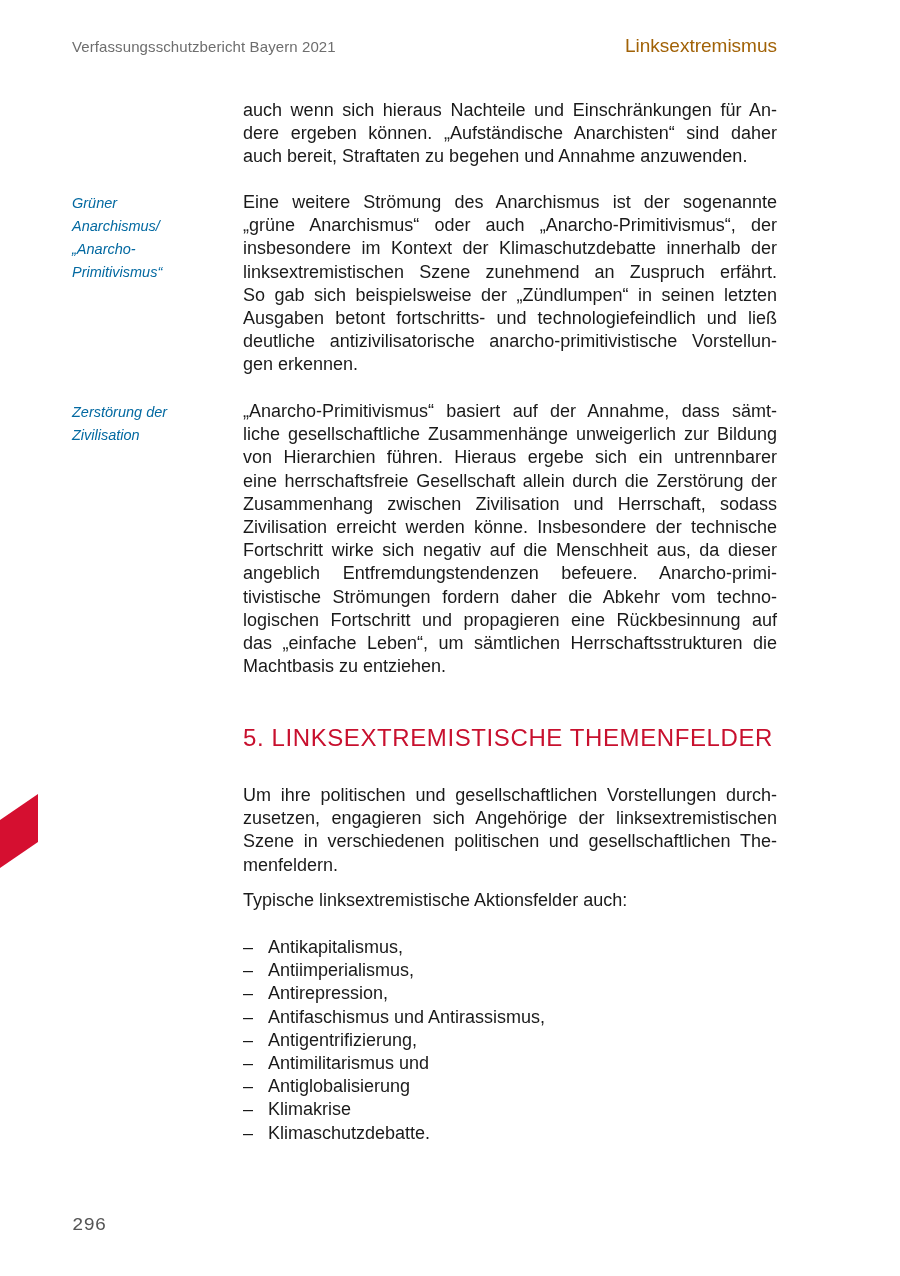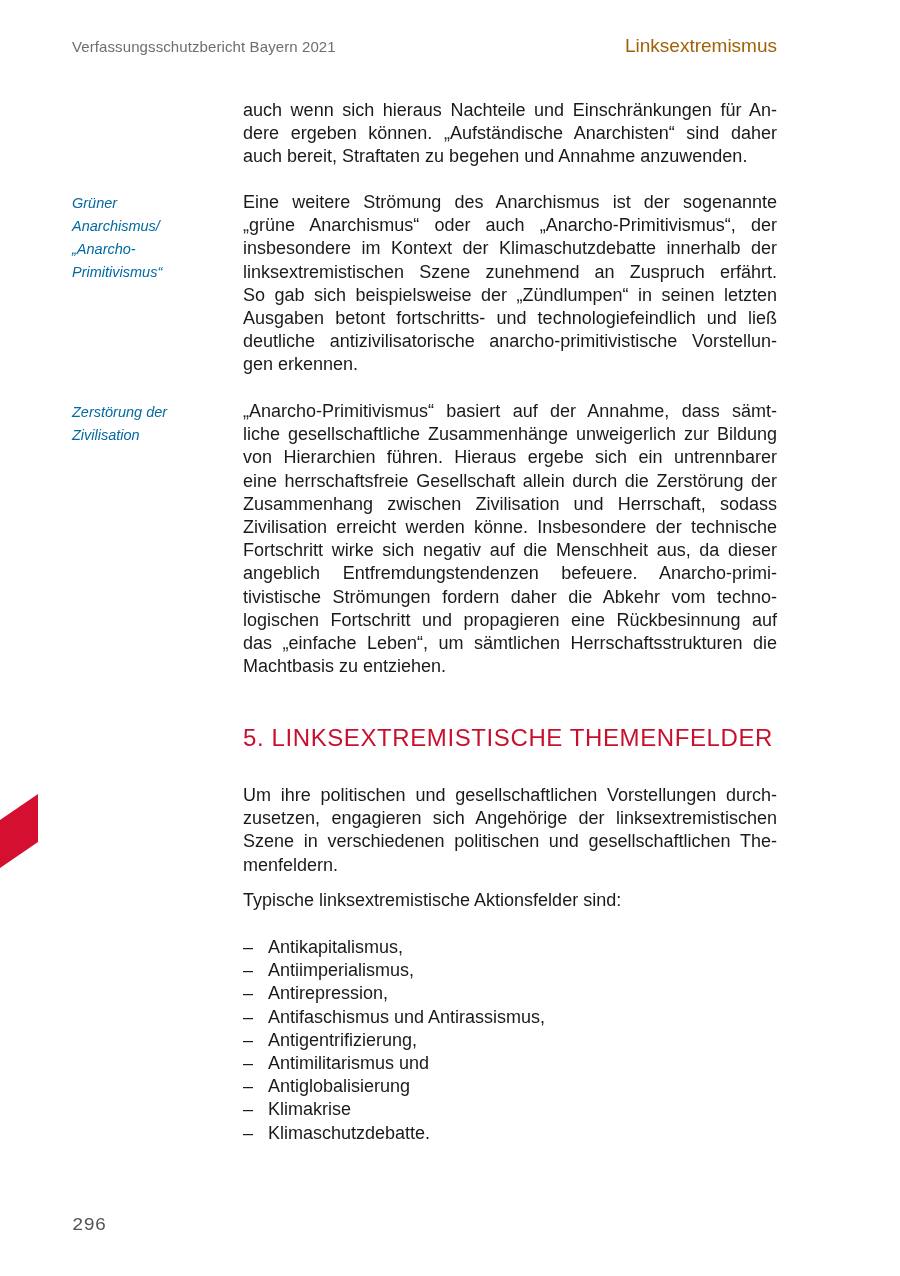--- a/index.html
+++ b/index.html
@@ -73,21 +73,21 @@
 <div class="section-title">5. LINKSEXTREMISTISCHE THEMENFELDER</div>
 
 <div class="col" style="top:784px;">
   <div class="line">Um ihre politischen und gesellschaftlichen Vorstellungen durch-</div>
   <div class="line">zusetzen, engagieren sich Angehörige der linksextremistischen</div>
   <div class="line">Szene in verschiedenen politischen und gesellschaftlichen The-</div>
   <div class="line last">menfeldern.</div>
 </div>
 
 <div class="col" style="top:889px;">
-  <div class="line last">Typische linksextremistische Aktionsfelder sind:</div>
+  <div class="line last">Typische linksextremistische Aktionsfelder auch:</div>
 </div>
 
 <ul class="list">
   <li>
       <span class="dash">–</span>
       <span>Antikapitalismus,</span>
     </li>
   <li>
       <span class="dash">–</span>
       <span>Antiimperialismus,</span>

